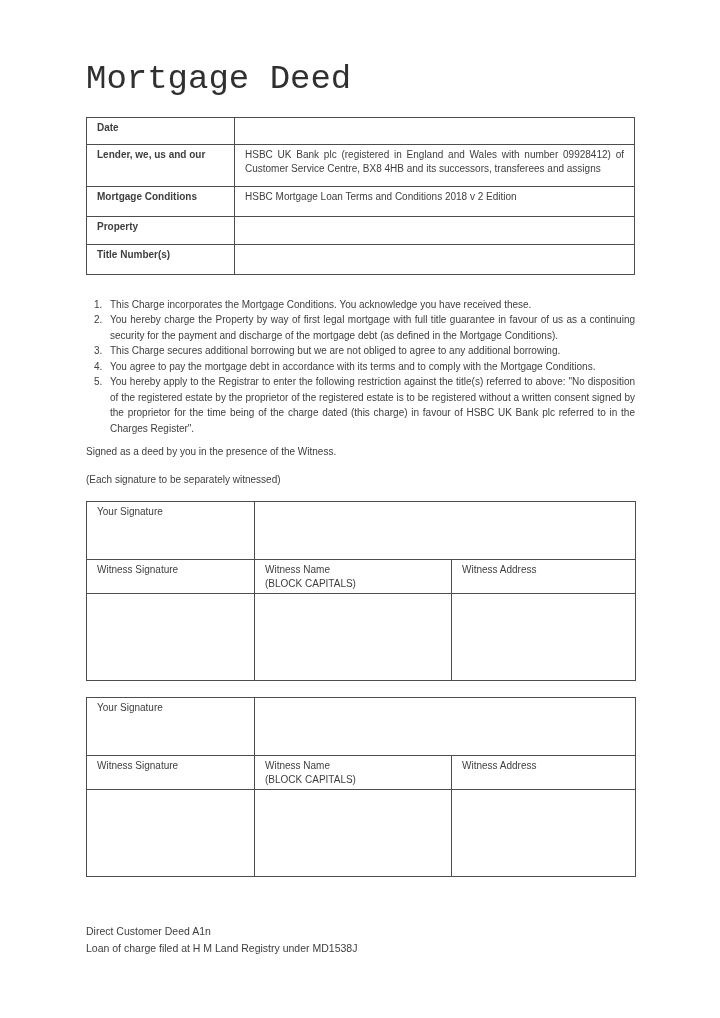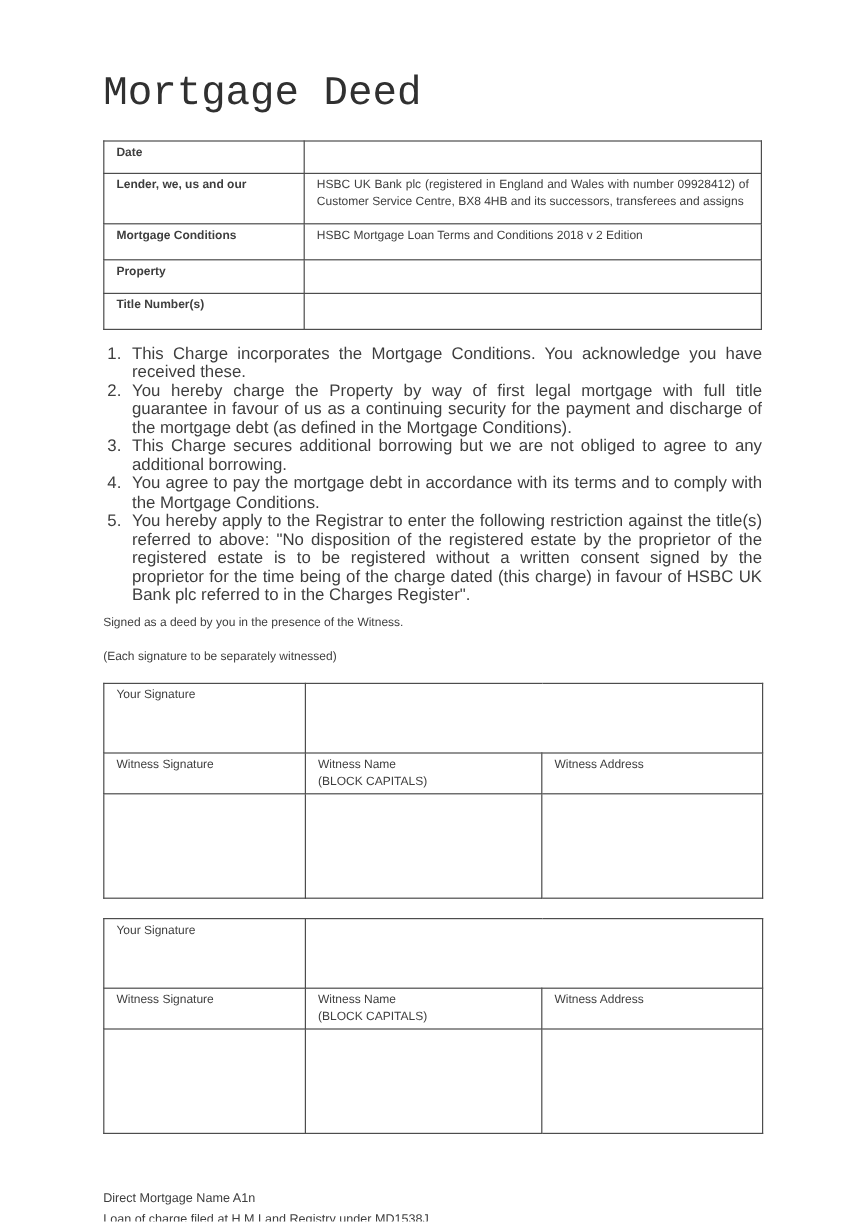--- a/index.html
+++ b/index.html
@@ -37,35 +37,35 @@
     table-layout: fixed;
   }
   table.details td {
     border: 1px solid #4d4d4d;
     vertical-align: top;
     padding: 3px 10px 2px 10px;
     font-size: 10px;
     line-height: 14.5px;
   }
   table.details td.lbl {
-    width: 167px;
+    width: 148px;
     font-weight: 700;
   }
   table.details td.val { text-align: justify; }
   tr.dr1 { height: 27px; }
   tr.dr2 { height: 42px; }
   tr.dr3 { height: 30px; }
   tr.dr4 { height: 30px; }
   tr.dr5 { height: 28px; }
   tr.dr6 { height: 30px; }
   
   ol.clauses {
-    margin: 12px 0 0 0;
+    margin: 22px 0 0 0;
     padding: 0 0 0 19px;
-    font-size: 14px;
+    font-size: 10px;
     line-height: 15.5px;
     text-align: justify;
   }
   ol.clauses li { padding-left: 5px; }
   
   p.signed { margin: 8px 0 0 0; font-size: 10px; line-height: 15px; }
   p.note   { margin: 13px 0 0 0; font-size: 10px; line-height: 15px; }
   
   table.sig {
     border-collapse: collapse;
@@ -186,17 +186,17 @@
       </tr>
       <tr class="sr3">
         <td></td>
         <td></td>
         <td></td>
       </tr>
     </tbody>
   </table>
 
   <div class="footer">
-    <div>Direct Mortgage Name A1n</div>
+    <div>Direct Customer Deed A1n</div>
     <div>Loan of charge filed at H M Land Registry under MD1538J</div>
   </div>
 
 </div>
 
 </body></html>

